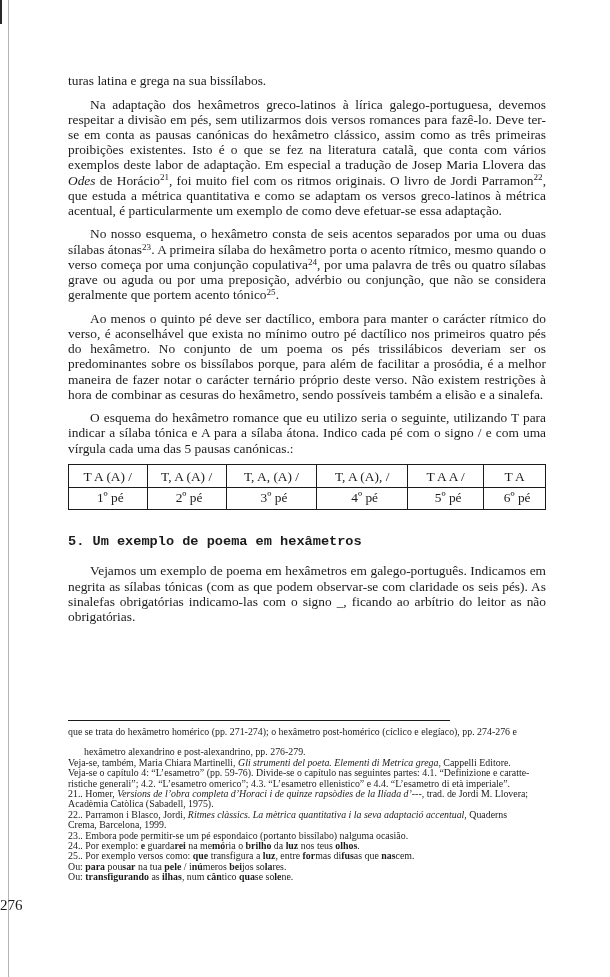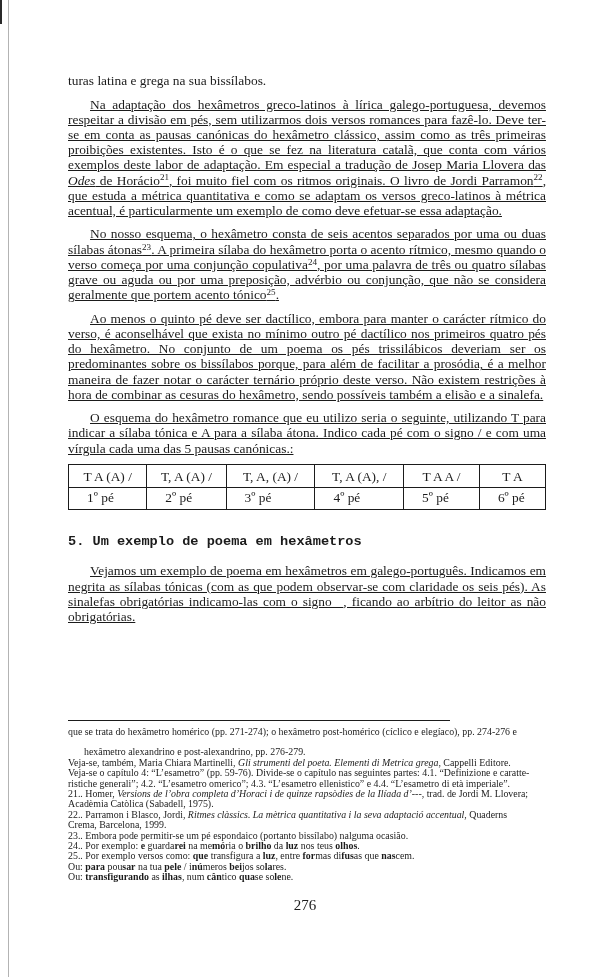--- a/index.html
+++ b/index.html
@@ -5,39 +5,39 @@
   html,body{margin:0;padding:0;}
   body{width:610px;height:977px;background:#ffffff;overflow:hidden;}
   .page{position:relative;width:610px;height:977px;background:#fff;
         font-family:"Liberation Serif","DejaVu Serif",serif;color:#1b1b1b;}
   .edge-line{position:absolute;left:8px;top:0;width:1px;height:977px;background:#b3b3b3;}
   .edge-mark{position:absolute;left:0;top:0;width:2px;height:24px;background:#2a2a2a;}
 
   .content{position:absolute;left:68px;top:73px;width:478px;}
   .body-para{margin:0 0 8.3px 0;font-size:13.4px;line-height:15.2px;
              text-align:justify;}
-  .body-para.indent{text-indent:22px;text-decoration:underline;}
+  .body-para.indent{text-indent:22px;}
   .it{font-style:italic;}
   .bd{font-weight:bold;}
   .sup{font-size:0.68em;position:relative;top:-0.45em;line-height:0;}
 
   table.feet{border-collapse:collapse;margin:0 0 24px 0;table-layout:fixed;}
   table.feet td{border:1.5px solid #1b1b1b;font-size:13.4px;overflow:hidden;white-space:nowrap;}
   table.feet tr.r1 td{text-align:center;padding:4px 1px 2px 1px;}
-  table.feet tr.r2 td{text-align:left;padding:2px 1px 3px 18px;}
+  table.feet tr.r2 td{text-align:center;padding:2px 1px 3px 6px;}
   .c0{width:75px}.c1{width:75px}.c2{width:88px}.c3{width:88px}.c4{width:74px}.c5{width:58px}
 
   .section-heading{font-size:13.6px;font-weight:bold;margin:0 0 14px 0;line-height:15.2px;font-family:Liberation Mono, monospace;}
 
   .footnotes{position:absolute;left:68px;top:720px;width:484px;}
   .fn-rule{width:382px;height:0;border-top:1.6px solid #1b1b1b;margin:0 0 6px 0;}
   .fn-line{font-size:9.9px;line-height:10.4px;margin:0;text-align:left;}
   .fn-line.gap{margin-top:10px;padding-left:16px;}
 
-  .page-number{position:absolute;left:0;top:897px;width:610px;text-align:center;
+  .page-number{position:absolute;left:0;top:897px;width:610px;text-align:left;
                font-size:15px;color:#1b1b1b;}
 </style>
 </head>
 <body>
 
 <div class="page">
   <div class="edge-mark"></div>
   <div class="edge-line"></div>
 
   <div class="content">

